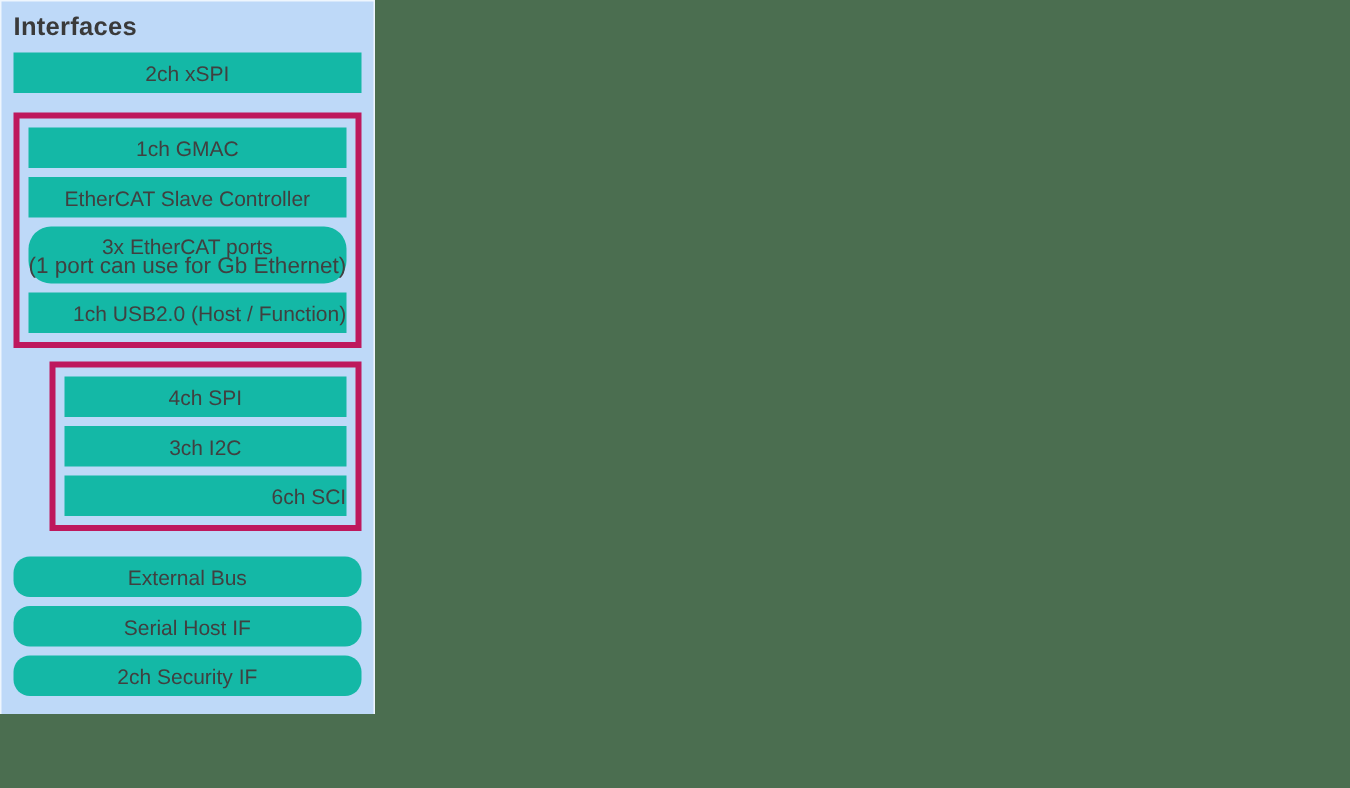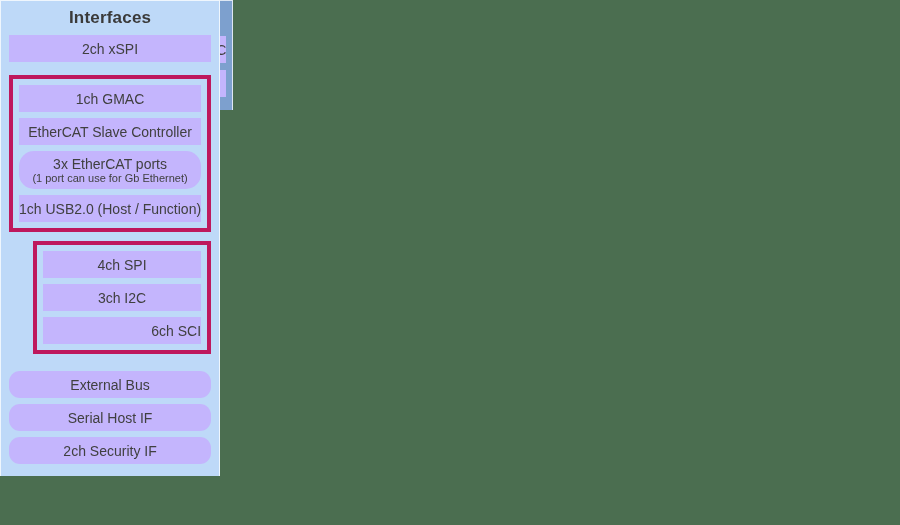--- a/index.html
+++ b/index.html
@@ -7,26 +7,26 @@
     position:relative; width:900px; height:525px; overflow:hidden;
     background:#4b6e50;
     font-family:"Liberation Sans", sans-serif; color:#404040;
   }
   .block {
     position:absolute; box-sizing:border-box;
     border:1px solid rgba(255,255,255,.75);
     padding:6px 6px;
   }
   .block h2 {
-    margin:1px 0 6px; text-align:center;
+    margin:1px 0 6px; text-align:left;
     font-size:17px; font-weight:bold; color:#3a3a3a;
     line-height:20px; letter-spacing:.2px;
   }
   .item {
-    background:#c4b5fd; height:27px; margin-bottom:8px;
+    background:#14b8a6; height:27px; margin-bottom:8px;
     display:flex; align-items:center; justify-content:center;
     font-size:14px; text-align:center; line-height:16px;
   }
   .item:last-child { margin-bottom:0; }
 
   
   .system { left:0; top:2; width:288; height:210; }
   .timer  { left:0; top:226; width:288; height:172; }
   .timer h2 { margin-bottom:4px; }
   .timer .item { margin-bottom:7px; }
@@ -63,21 +63,21 @@
   
   .interfaces { left:612; top:2; width:282; height:525; padding:6px 8px; border-bottom:none; }
   .interfaces h2 { margin-bottom:7px; }
   .if-group {
     border:4px solid #be185d; padding:6px; margin-top:13px;
   }
   .if-group .item { margin-bottom:6px; }
   .if-group .item:last-child { margin-bottom:0;justify-content:flex-end; }
   .if-group.serial { margin-top:9px;margin-left:24px; }
   .item.two-line { height:38px; flex-direction:column;border-radius:15px; }
-  .item.two-line .sub { font-size:11px; line-height:12px; }
+  .item.two-line .sub { font-size:15px; line-height:12px; }
   .item.two-line .main { line-height:15px; }
   .if-standalone-gap { margin-top:17px; }
   .interfaces .solo { margin-bottom:6px;border-radius:11px; }
 </style>
 </head>
 <body>
 
 <div class="canvas" style="background-color: rgb(75, 110, 80);">
 
   <section class="block system" style="background-color: rgb(253, 199, 199);">

